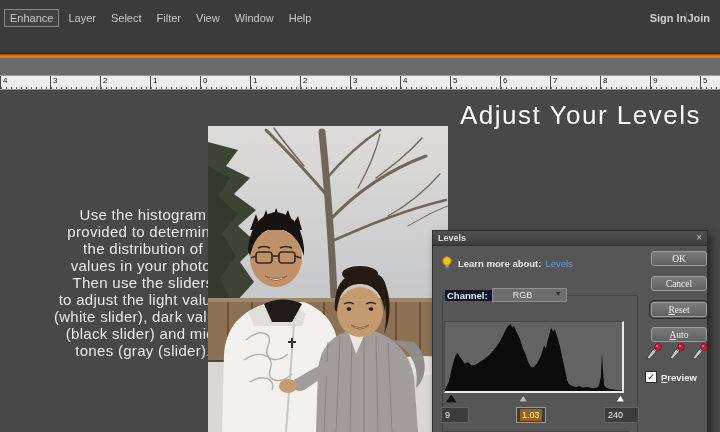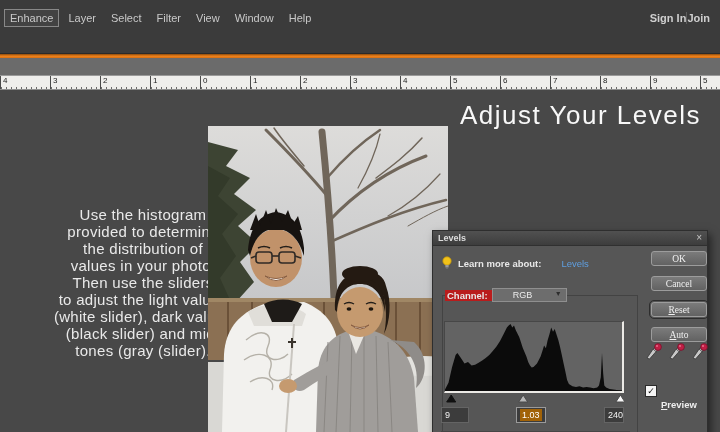--- a/index.html
+++ b/index.html
@@ -35,39 +35,39 @@
   .photo{position:absolute;left:208px;top:36px;width:240px;height:306px;}
   
   .dialog{position:absolute;left:432px;top:140px;width:276px;height:266px;background:#565656;
     border:1px solid #2e2e2e;box-sizing:border-box;box-shadow:3px 4px 8px rgba(0,0,0,.5);z-index:5;}
   .dlg-titlebar{position:absolute;left:0;top:0;width:100%;height:15px;
     background:linear-gradient(#515151,#3d3d3d);border-bottom:1px solid #303030;box-sizing:border-box;}
   .dlg-title{position:absolute;left:5px;top:2px;font-size:9px;font-weight:bold;color:#ddd;}
   .dlg-close{position:absolute;right:5px;top:1px;font-size:10px;color:#c4c4c4;cursor:default;}
   .learn-row{position:absolute;left:8px;top:25px;height:14px;display:flex;align-items:center;}
   .bulb{width:12px;height:14px;margin-right:5px;}
-  .learn-label{font-size:9.5px;font-weight:bold;color:#e8e8e8;margin-right:20px;}
+  .learn-label{font-size:9.5px;font-weight:bold;color:#e8e8e8;margin-right:4px;}
   .learn-link{font-size:9.5px;color:#5f9fe0;}
   
   .dlg-btn{position:absolute;left:218px;width:56px;height:15px;
     background:linear-gradient(#7b7b7b,#626262);border:1px solid #9c9c9c;border-radius:3px;
     color:#f0f0f0;font-size:9.5px;text-align:center;line-height:14px;box-sizing:border-box;cursor:default;font-family:Liberation Serif, serif;}
   .dlg-btn.default{outline:1px solid #2d2d2d;outline-offset:1px;}
   .u{text-decoration:underline;}
   .droppers{position:absolute;left:212px;top:112px;display:flex;gap:5px;}
   .dropper{width:18px;height:18px;}
   .preview-row{position:absolute;left:212px;top:140px;display:flex;align-items:center;}
   .checkbox{width:10px;height:10px;background:#f4f4f4;border:1px solid #2b2b2b;
     font-size:9px;line-height:10px;text-align:center;color:#111;margin-right:4px;box-sizing:content-box;}
-  .preview-label{font-size:9.5px;font-weight:bold;color:#eee;margin-top:28px;}
+  .preview-label{font-size:9.5px;font-weight:bold;color:#eee;}
   
   .groupbox{position:absolute;left:9px;top:64px;width:196px;height:194px;
     border:1px solid #434343;box-sizing:border-box;}
   .channel-row{position:absolute;left:12px;top:56px;height:16px;display:flex;align-items:center;z-index:2;}
-  .channel-label{font-size:9.5px;font-weight:bold;color:#e8e8e8;background:#b91c1c;padding:0 4px 0 2px;}
+  .channel-label{font-size:9.5px;font-weight:bold;color:#e8e8e8;background:#0f172a;padding:0 4px 0 2px;}
   .dropdown{width:75px;height:14px;background:#6d6d6d;border:1px solid #8f8f8f;
     box-sizing:border-box;position:relative;cursor:default;}
   .dropdown-value{position:absolute;left:5px;top:1px;font-size:9px;color:#ececec;padding-left:15px;}
   .dropdown-arrow{position:absolute;right:4px;top:1px;font-size:7px;color:#2e2e2e;}
   .section-label{position:absolute;left:15px;font-size:9.5px;font-weight:bold;color:#e8e8e8;margin-top:44px;}
   .hist-well{position:absolute;left:11px;top:90px;width:180px;height:72px;background:#636363;
     border-top:1px solid #474747;border-left:1px solid #474747;
     border-right:2px solid #eceae6;border-bottom:2px solid #eceae6;box-sizing:border-box;}
   .sliders{position:absolute;left:11px;top:163px;width:180px;height:9px;}
   .val-box{position:absolute;height:16px;background:#3c3c3c;border:1px solid #646464;
@@ -325,19 +325,19 @@
       </div>
 
       <svg class="sliders" id="inputSliders" viewBox="0 0 180 9">
           <polygon points="2.7,8 7.2,1 11.7,8" fill="#111111" stroke="#111111" stroke-width="1"></polygon>
           <polygon points="74.7,8 79.2,1 83.7,8" fill="#b6b6b6" stroke="#4a4a4a" stroke-width="1"></polygon>
           <polygon points="171.9,8 176.4,1 180.9,8" fill="#f8f8f8" stroke="#4a4a4a" stroke-width="1"></polygon>
         </svg>
 
       <div class="val-box" style="left:8px;top:176px;width:28px;">9</div>
       <div class="val-box" style="left:83px;top:176px;width:30px;border-color:#9a9a9a;"><span class="sel">1.03</span></div>
-      <div class="val-box" style="left:171px;top:176px;width:20px;">240</div>
+      <div class="val-box" style="left:171px;top:176px;width:35px;">240</div>
 
       <div class="divider"></div>
 
     </div>
   </div>
 </div>
 
 </body></html>

